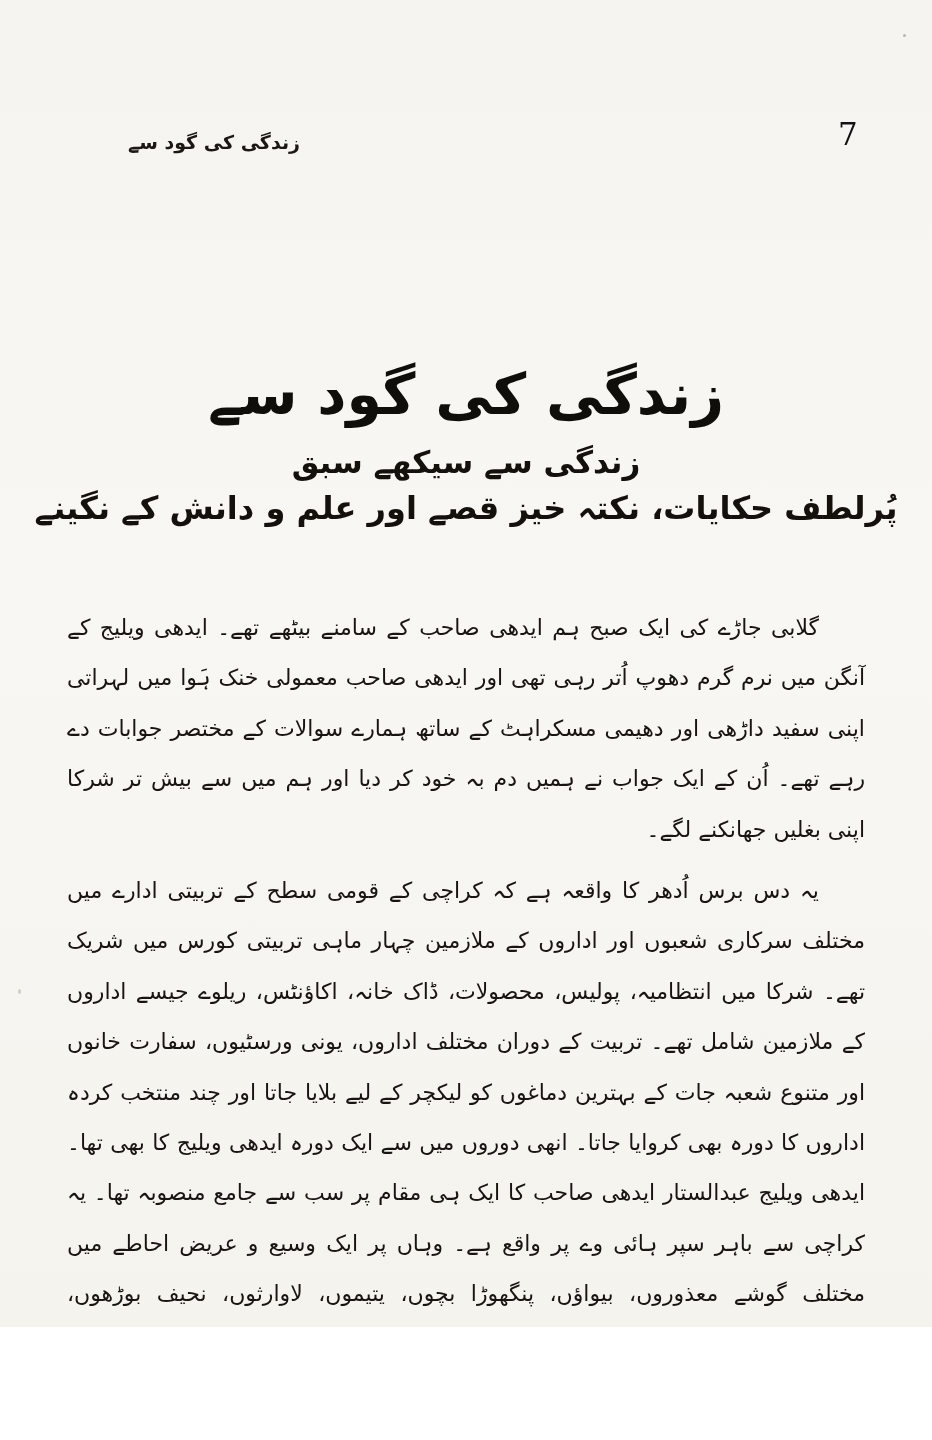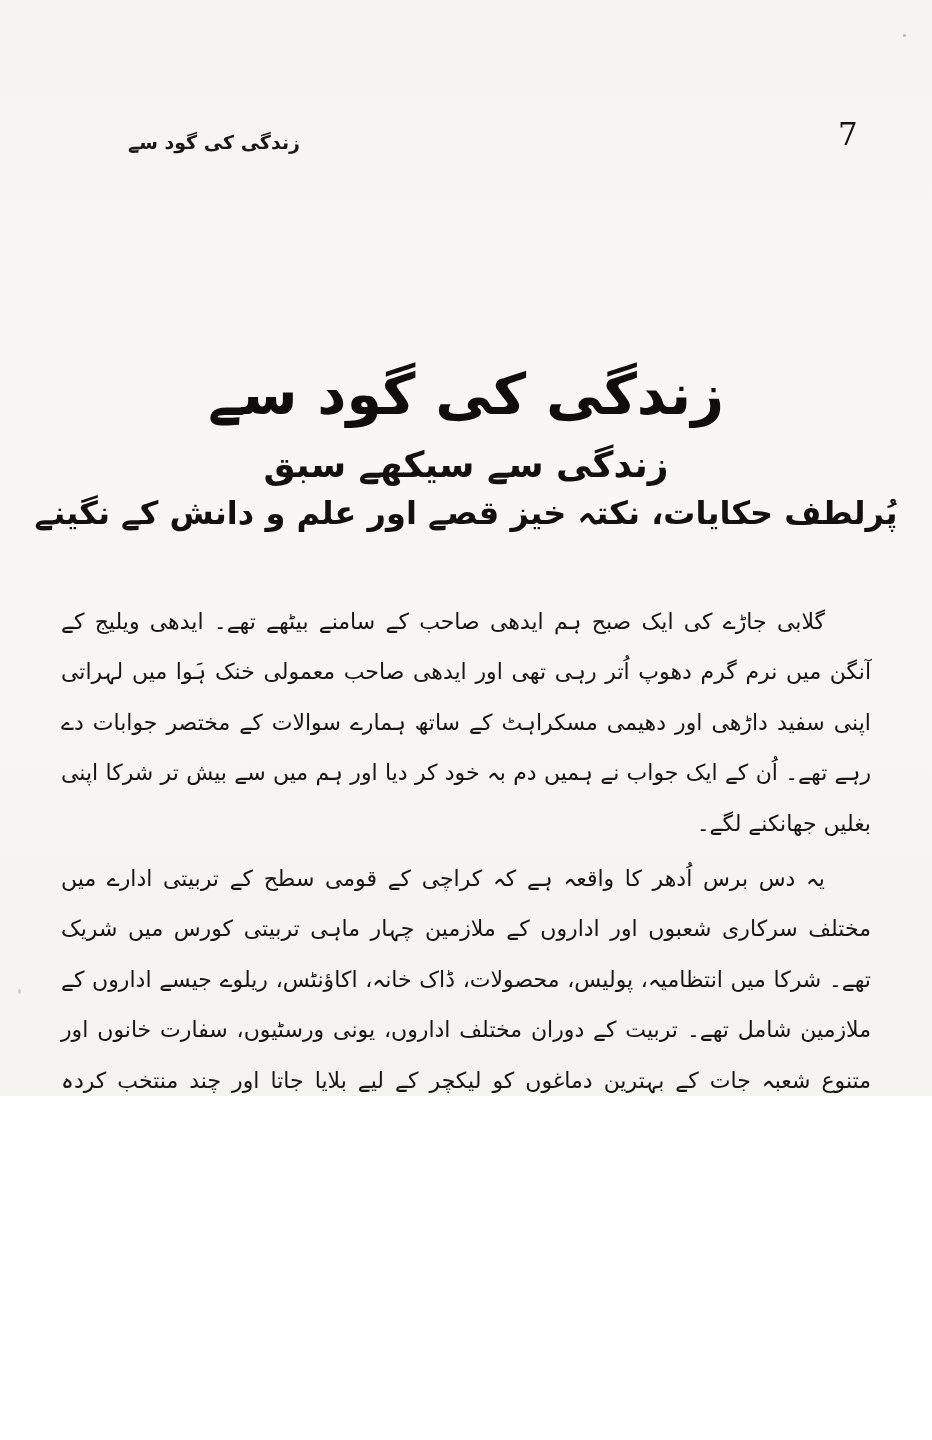--- a/index.html
+++ b/index.html
@@ -1,20 +1,20 @@
 <!DOCTYPE html>
 <html lang="ur"><head>
 <meta charset="utf-8">
 <style>
   html, body { margin: 0; padding: 0; }
 
   .page {
     position: relative;
     width: 932px;
-    height: 1096px;
+    height: 1327px;
     margin: 0 auto;
     background: linear-gradient(180deg, #f5f4f0 0%, #f8f7f3 45%, #f4f3ee 100%);
     font-family: "DejaVu Sans", sans-serif;
     color: #161310;
     overflow: hidden;
   }
 
   
   .running-header {
     position: absolute;
@@ -47,21 +47,21 @@
     text-align: center;
   }
   .main-title {
     font-size: 57px;
     font-weight: bold;
     line-height: 1.2;
     color: #100e0b;
   }
   .subtitle {
     margin-top: 16px;
-    font-size: 36px;
+    font-size: 31px;
     font-weight: bold;
     color: #14110d;
   }
   .tagline {
     margin-top: 9px;
     font-size: 32px;
     font-weight: bold;
     color: #14110d;
   }
 
@@ -72,21 +72,21 @@
     right: 56px;
     left: 56px;
     direction: rtl;
     unicode-bidi: embed;
     text-align: justify;
     font-size: 22px;
     line-height: 50.4px;
     color: #171411;
   }
   .body-text p {
-    margin: 5px;
+    margin: 11px;
     text-indent: 46px; 
   }
 
   
   .speck {
     position: absolute;
     background: #8a857c;
     border-radius: 50%;
     opacity: 0.55;
   }

